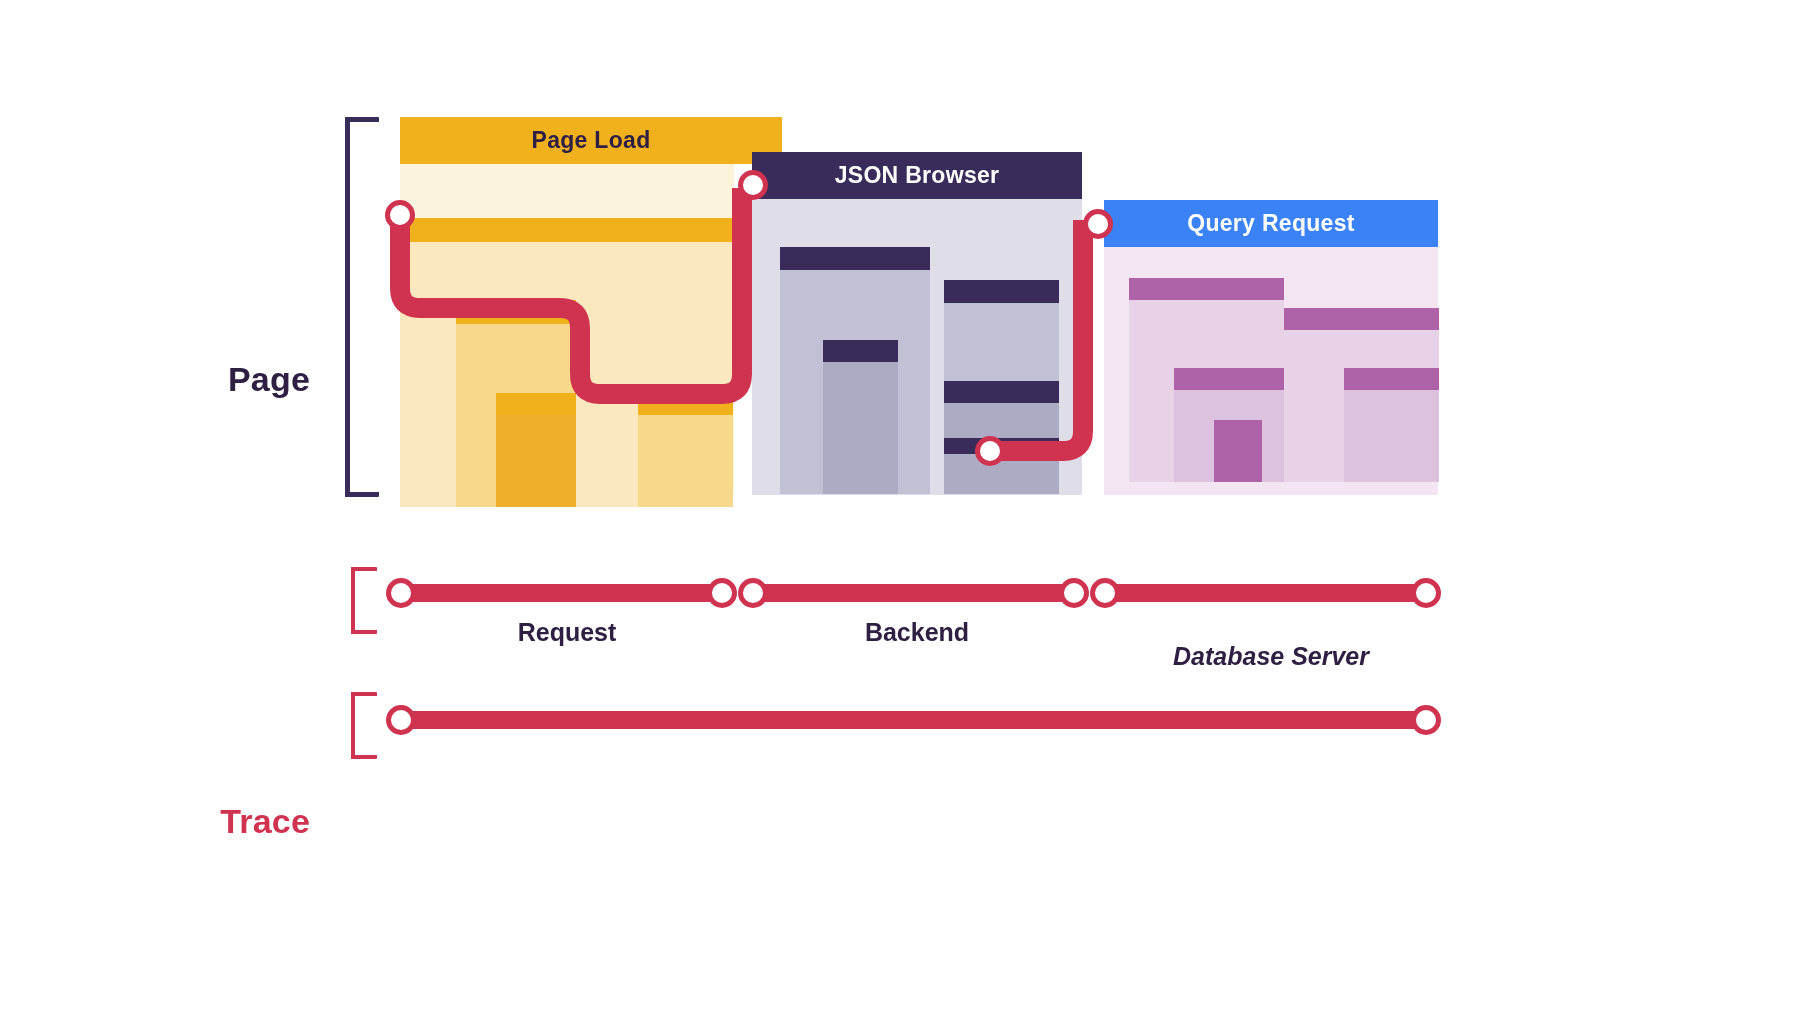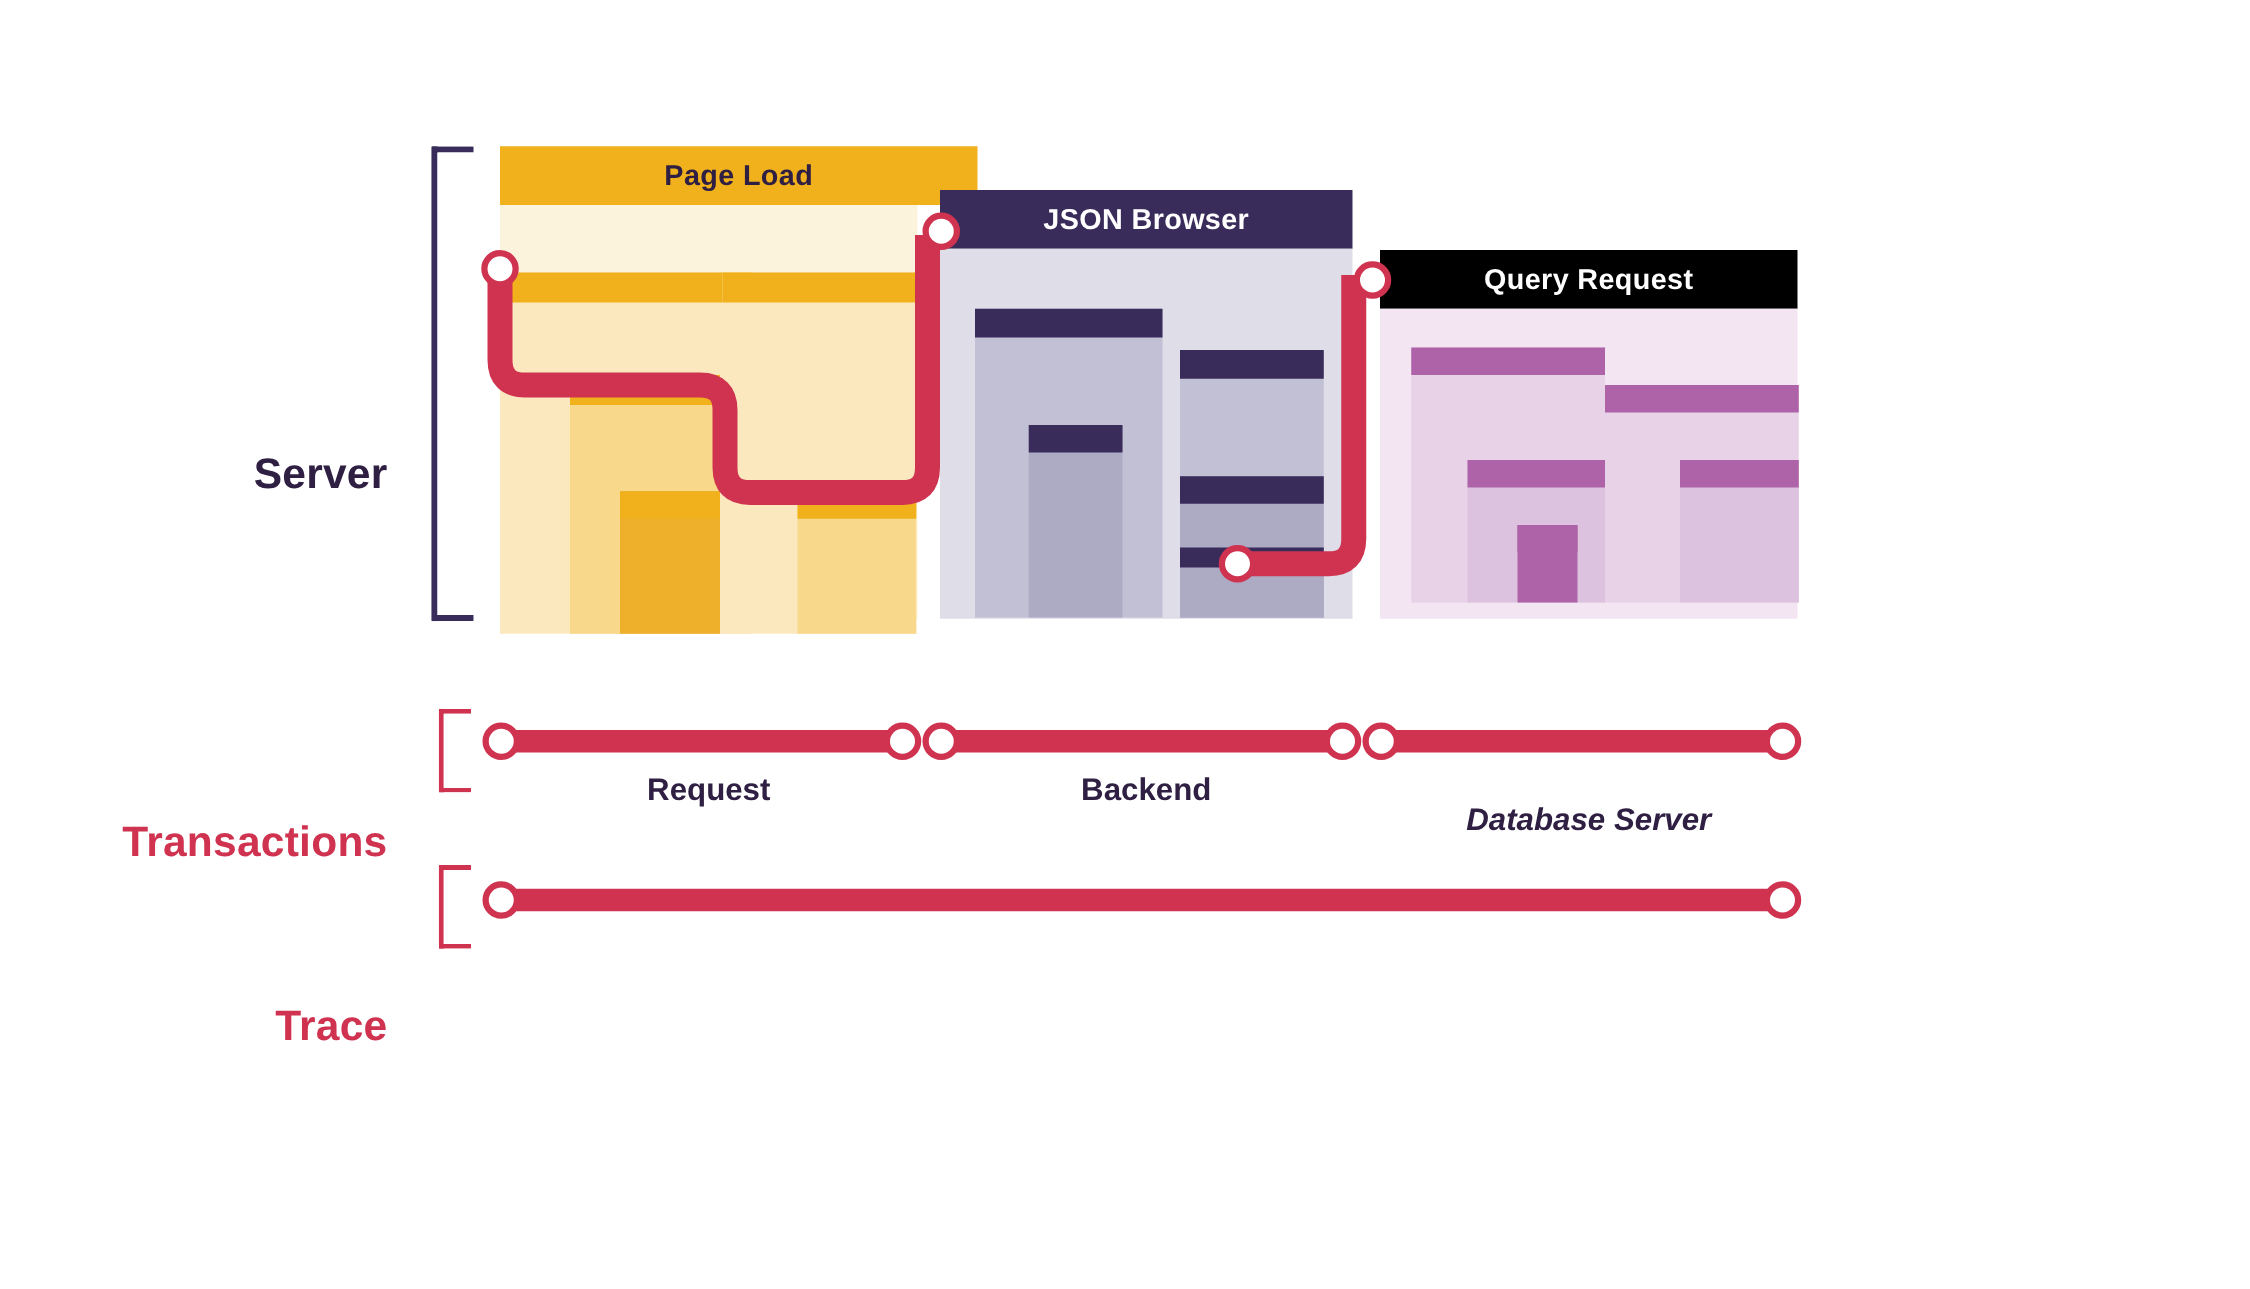--- a/index.html
+++ b/index.html
@@ -148,22 +148,21 @@
     border-radius: 50%;
     background: #ffffff;
     box-sizing: border-box;
   }
 </style>
 </head>
 <body>
 
 <div id="stage">
 
-  <div class="row-label" id="label-spans">Server</div>
-  <div class="row-label" id="label-transactions">Transactions</div>
+  <div class="row-label" id="label-spans">Page</div>
   <div class="row-label" id="label-trace">Trace</div>
 
   <div class="bracket" id="bracket-spans"></div>
   <div class="bracket" id="bracket-transactions"></div>
   <div class="bracket" id="bracket-trace"></div>
 
   <div id="columns-host">
       <div class="service-col" style="left: 400px; width: 334px;">
         <div class="col-header" style="top: 117px; width: 382px; background: rgb(240, 177, 29); color: rgb(47, 32, 67);">Page Load</div>
         <div class="col-body" style="top: 164px; width: 334px; height: 331px; background: rgb(252, 243, 220);"></div>
@@ -196,21 +195,21 @@
           <div class="cap" style="height: 23px; background: rgb(58, 44, 90);"></div>
         </div>
         <div class="span-bar" style="left: 192px; width: 115px; top: 381px; height: 113px; background: rgb(173, 170, 196);">
           <div class="cap" style="height: 22px; background: rgb(58, 44, 90);"></div>
         </div>
         <div class="span-bar" style="left: 192px; width: 115px; top: 438px; height: 56px; background: rgb(173, 170, 196);">
           <div class="cap" style="height: 16px; background: rgb(58, 44, 90);"></div>
         </div>
       </div>
       <div class="service-col" style="left: 1104px; width: 334px;">
-        <div class="col-header" style="top: 200px; width: 334px; background: #000000; color: rgb(255, 255, 255);">Query Request</div>
+        <div class="col-header" style="top: 200px; width: 334px; background: #3b82f6; color: rgb(255, 255, 255);">Query Request</div>
         <div class="col-body" style="top: 247px; width: 334px; height: 248px; background: rgb(243, 229, 242);"></div>
         <div class="span-bar" style="left: 25px; width: 155px; top: 278px; height: 204px; background: rgb(231, 210, 232);">
           <div class="cap" style="height: 22px; background: rgb(174, 99, 168);"></div>
         </div>
         <div class="span-bar" style="left: 70px; width: 110px; top: 368px; height: 114px; background: rgb(221, 194, 223);">
           <div class="cap" style="height: 22px; background: rgb(174, 99, 168);"></div>
         </div>
         <div class="span-bar" style="left: 110px; width: 48px; top: 420px; height: 62px; background: rgb(174, 99, 168);">
           <div class="cap" style="height: 22px; background: rgb(174, 99, 168);"></div>
         </div>

